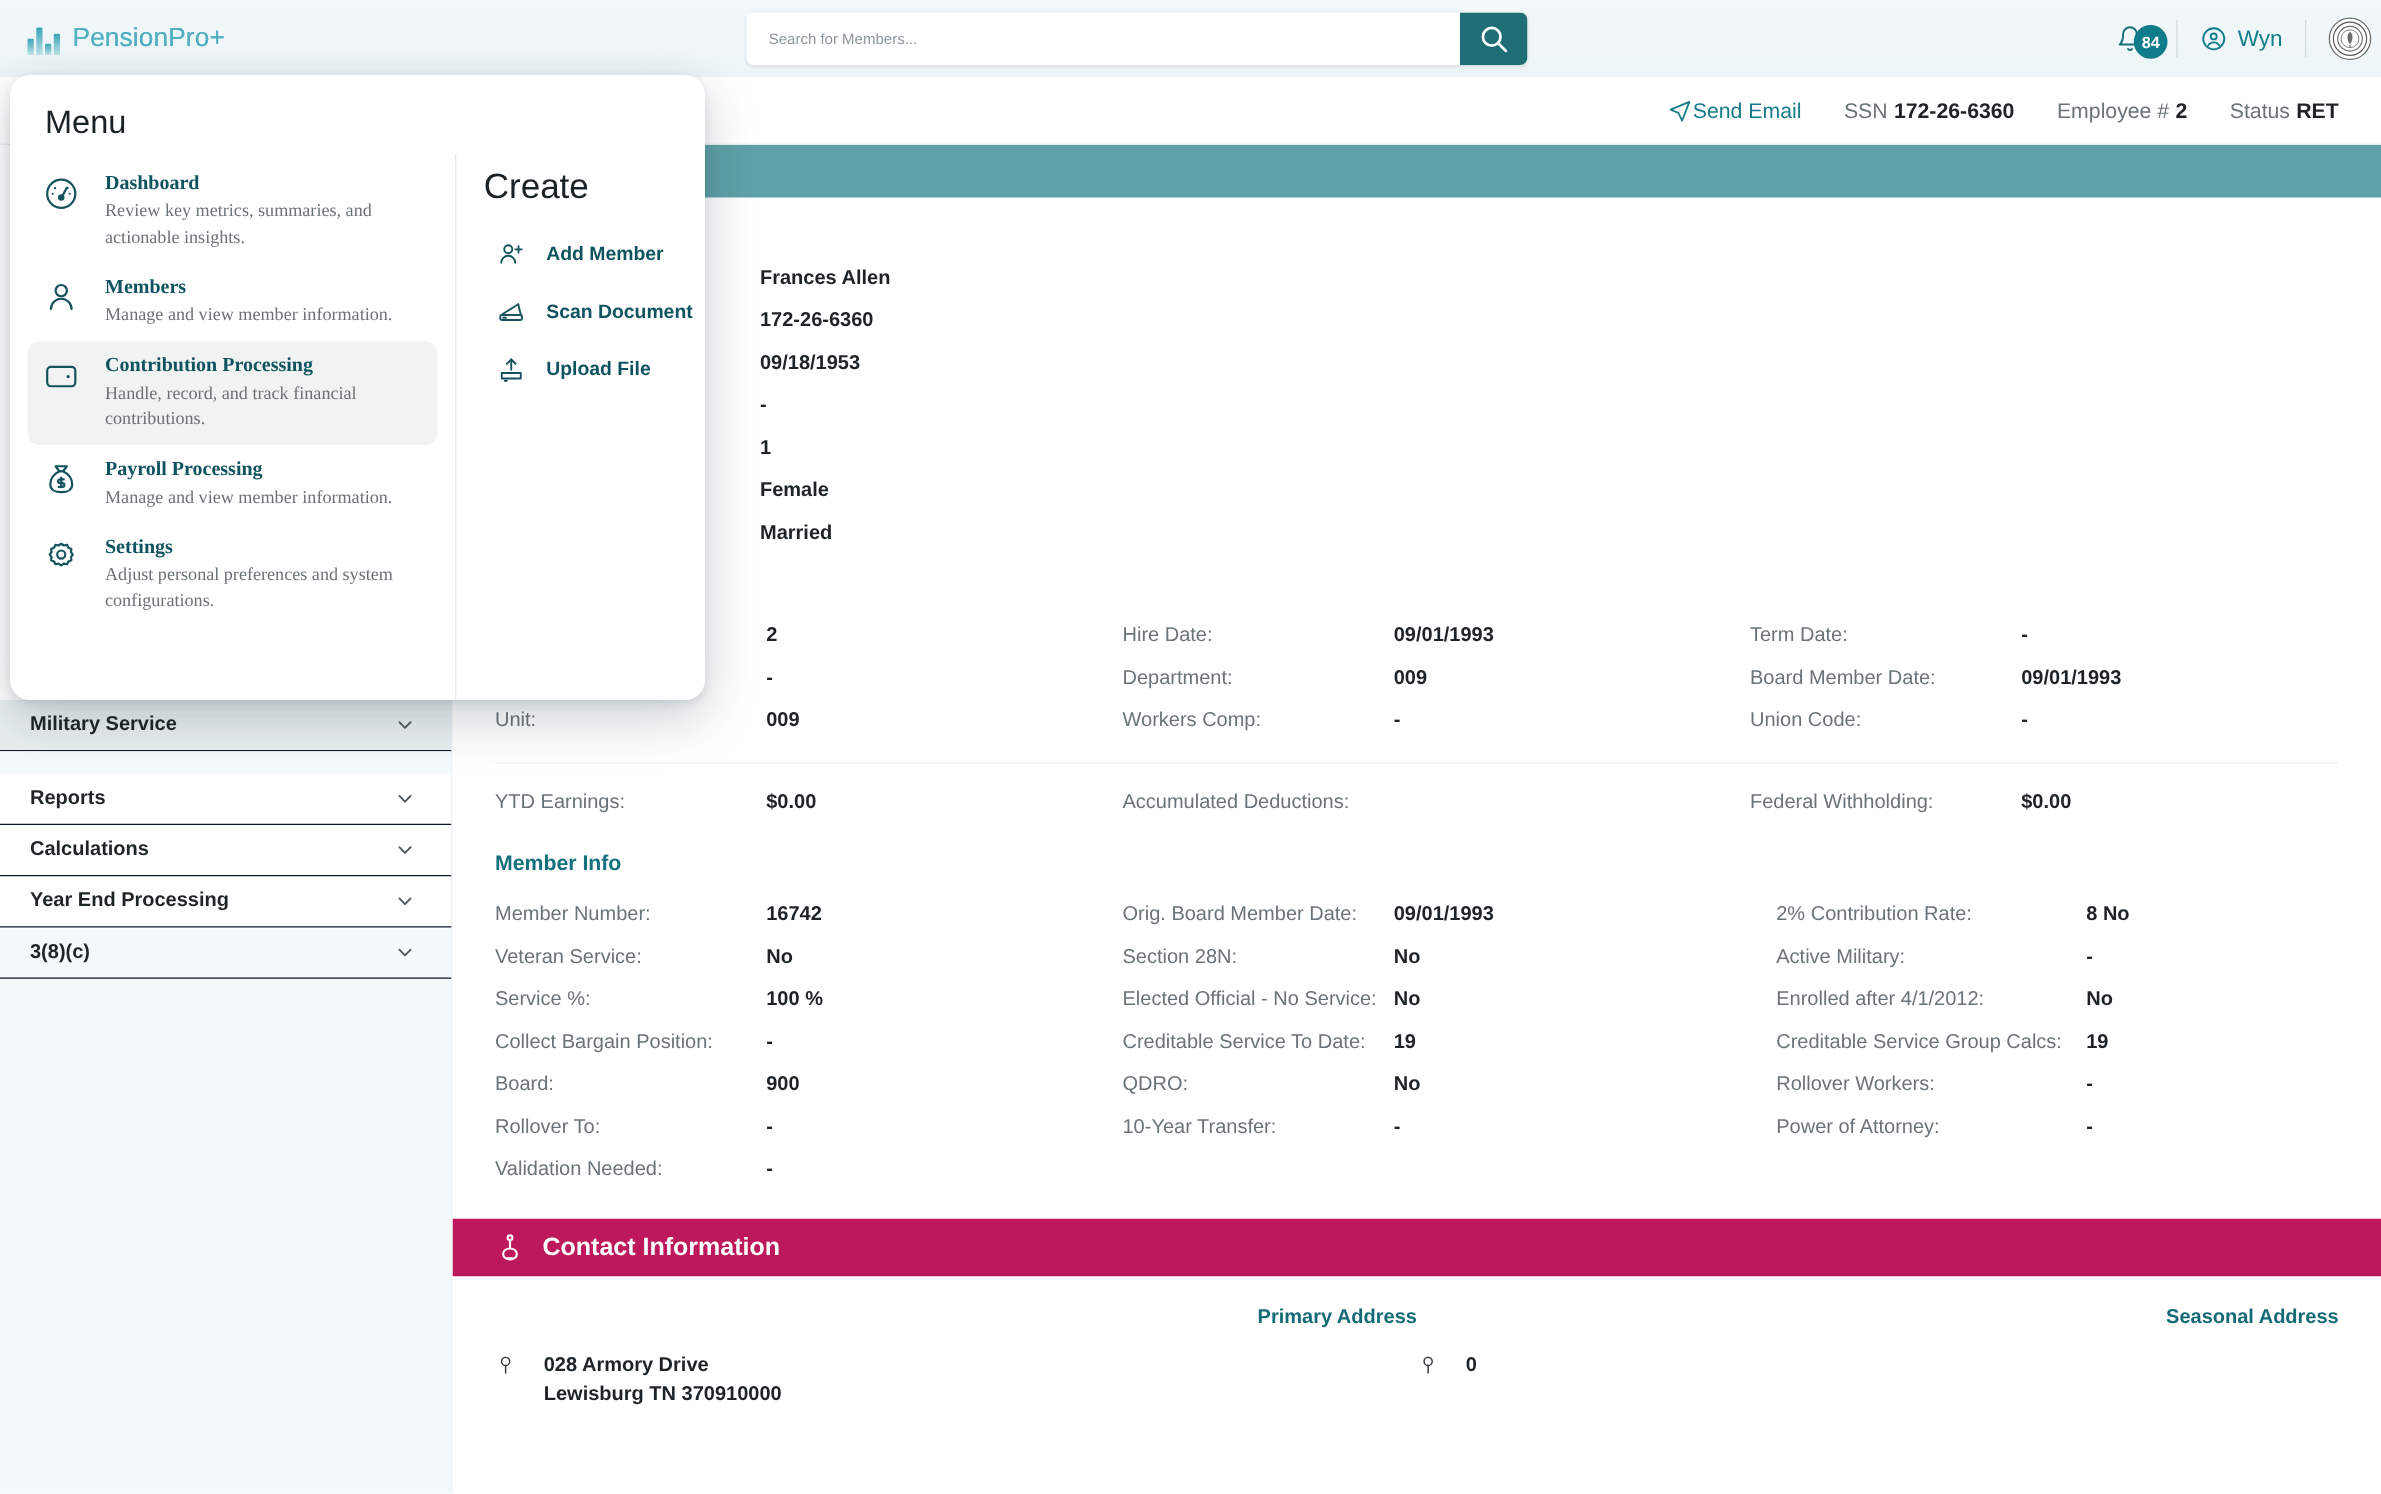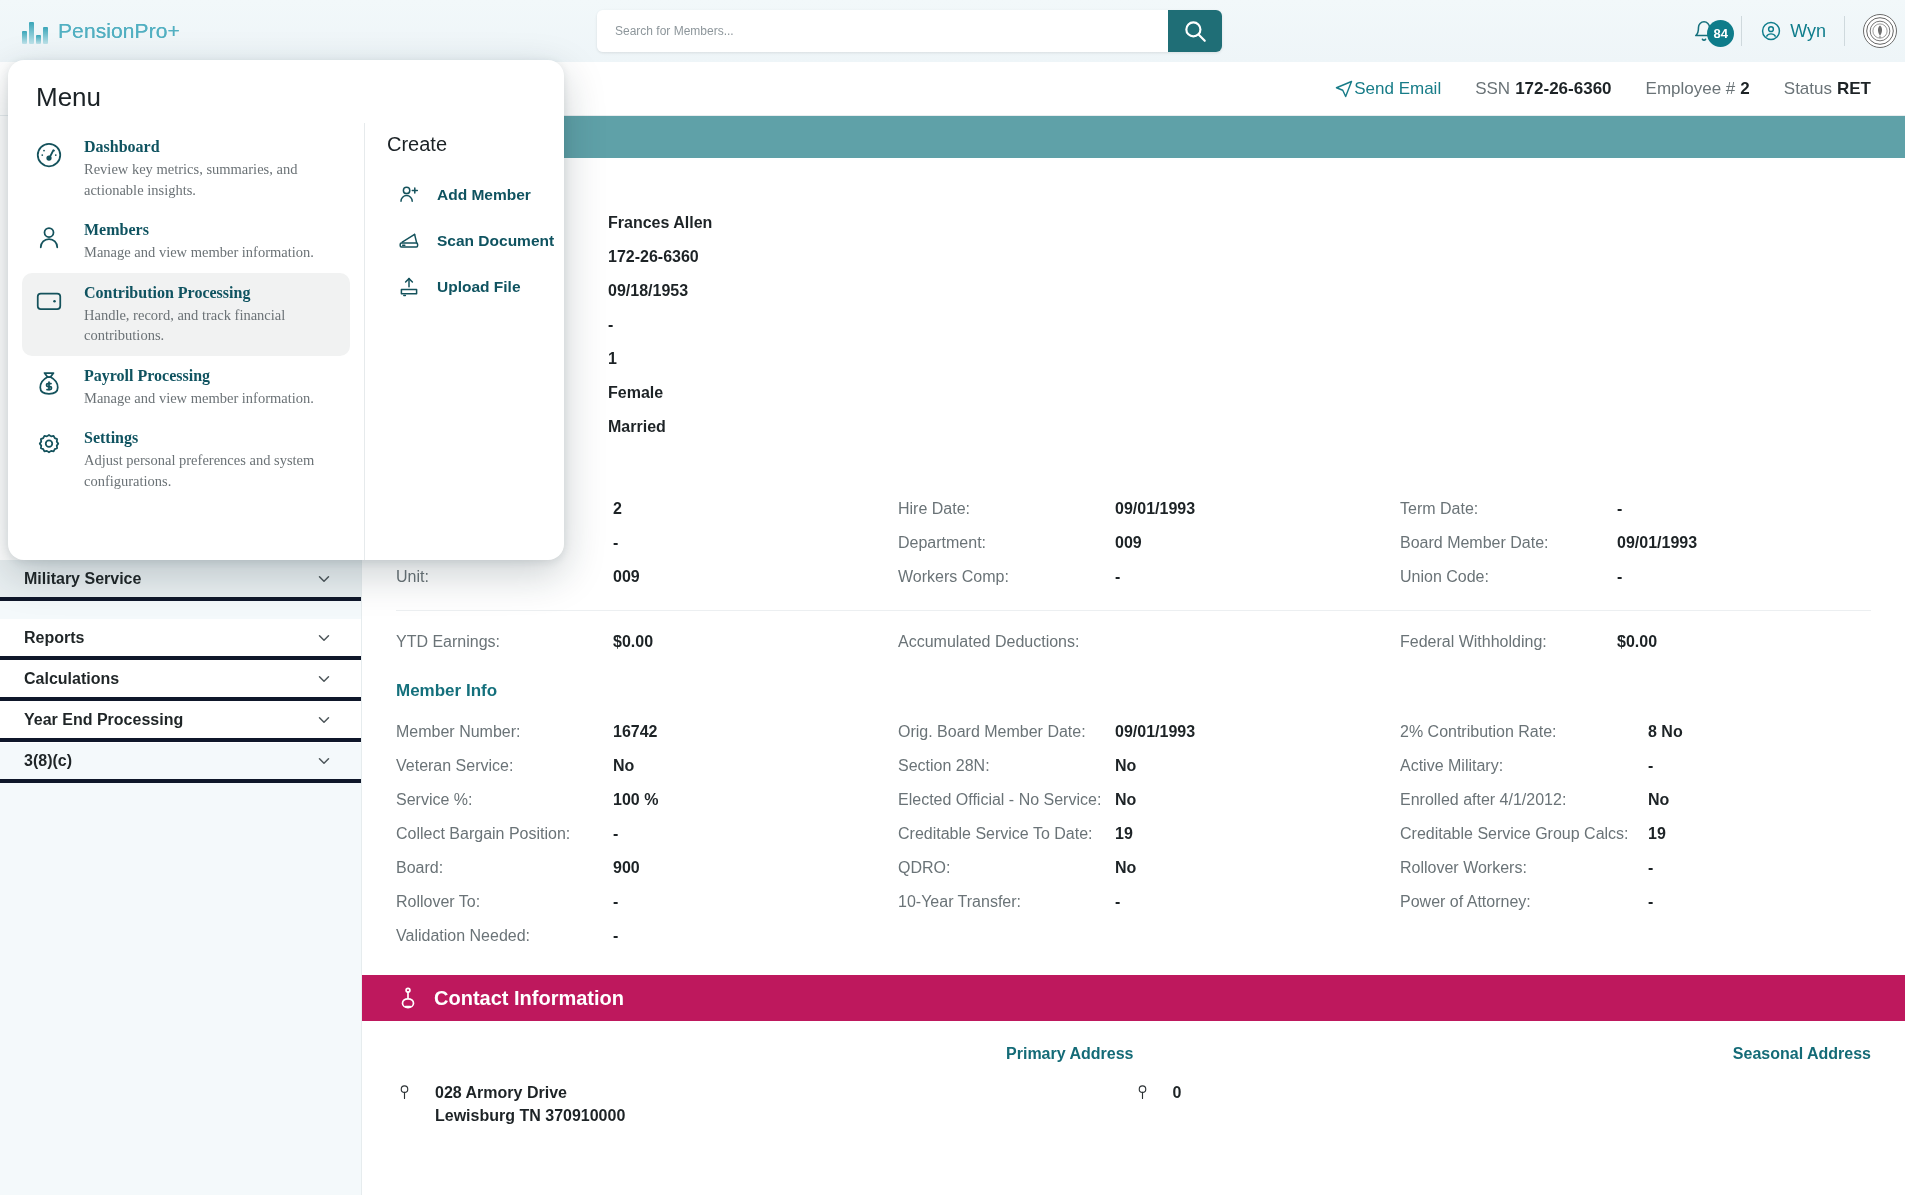--- a/index.html
+++ b/index.html
@@ -74,21 +74,21 @@
   .kv { font-size:17px; color:#6a7377; }
   .kv b { color:#1d2326; font-weight:700; margin-left:5px; }
 
   
   .sidebar {
     position:absolute; top:116px; left:0; width:362px; bottom:0;
     background:#fff; border-right:1px solid #e6ecee;
   }
   .side-accordion {
     height:41px; display:flex; align-items:center; justify-content:space-between;
-    padding: 0 28px 0 24px; border-bottom:4px solid #0f172a;
+    padding: 0 28px 0 24px; border-bottom:1px solid #0f172a;
     font-size:16px; font-weight:700; color:#1f2527; cursor:pointer;
   }
   .side-accordion.shaded { background:#e9eff1; }
   .chev { color:#5a6468; }
   .sidebar-fill { position:absolute; left:0; right:0; top:627px; bottom:0; background:#f4f9fb; }
 
   
   .main { position:absolute; top:116px; left:362px; right:0; bottom:0; background:#fff; overflow:hidden;}
   .sec-header {
     height:42px; background:#5fa1a8; color:#fff;
@@ -99,21 +99,21 @@
 
   .ident-rows { margin-top: 22px; }
   .ident-row { display:flex; height:34px; align-items:center; font-size:16px; }
   .ident-lbl { width:212px; color:#6a7377; }
   .ident-val { font-weight:700; color:#1d2326; }
 
   .grid3 { display:grid; grid-template-columns: 502px 502px 1fr; row-gap: 0px; }
   .fld { display:flex; align-items:center; height:34px; font-size:16px; }
   .fld .l { color:#6a7377; width:217px; flex:none; }
   .fld .v { font-weight:700; color:#1d2326; }
-  .fld.narrow .l { width:248px; }
+  .fld.narrow .l { width:248px;margin-left:21px; }
 
   .hr { height:1px; background:#eceff1; margin: 16px 0 14px 0; }
   .grp-title { color:#14707c; font-weight:700; font-size:17px; margin: 6px 0 14px 0;}
 
   .contact-hdr {
     margin-top: 22px; height:46px; background:#be185d; color:#fff;
     display:flex; align-items:center; gap:14px; padding-left:34px;
     font-size:20px; font-weight:700;
   }
   .contact-body { display:grid; grid-template-columns: 1fr 1fr; padding: 24px 34px 0 34px; }
@@ -134,21 +134,21 @@
   .menu-right { flex:1; border-left:1px solid #e6eaec; padding: 10px 0 0 22px; }
   .menu-item {
     display:flex; gap:16px; padding: 10px 12px; border-radius:10px; cursor:pointer;
     align-items:flex-start;
     font-family:Liberation Serif, serif;
   }
   .menu-item.active { background:#f1f2f2; }
   .mi-ico { width:34px; flex:none; padding-top:3px; color:#14525c; }
   .mi-title { color:#0f5360; font-weight:700; font-size:16px; line-height:1.25; }
   .mi-desc { color:#6b7276; font-size:14.5px; line-height:1.42; margin-top:2px; }
-  .create-title { font-size:20px; color:#1b2226; font-weight:400; margin-bottom: 16px; }
+  .create-title { font-size:28px; color:#1b2226; font-weight:400; margin-bottom: 16px; }
   .create-item { display:flex; align-items:center; gap:16px; padding: 11px 0 11px 10px; cursor:pointer;}
   .create-lbl { color:#0f5360; font-weight:700; font-size:15.5px; }
   svg { display:block; }
 </style>
 </head>
 <body>
 
 <div class="app">
 
   <div class="topbar">

